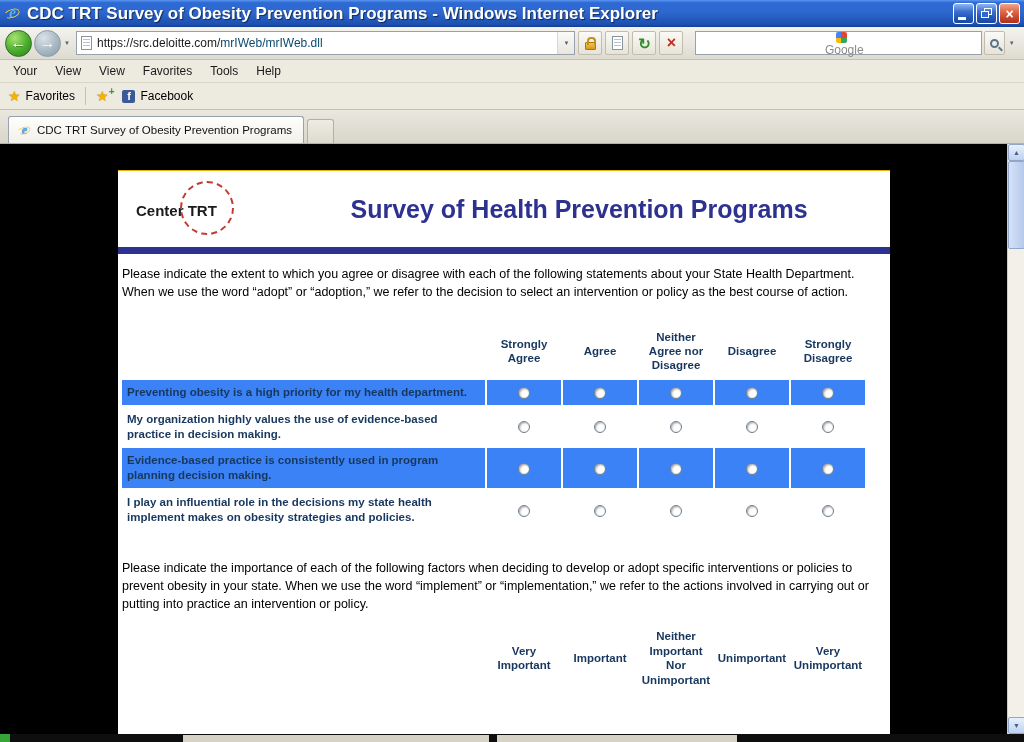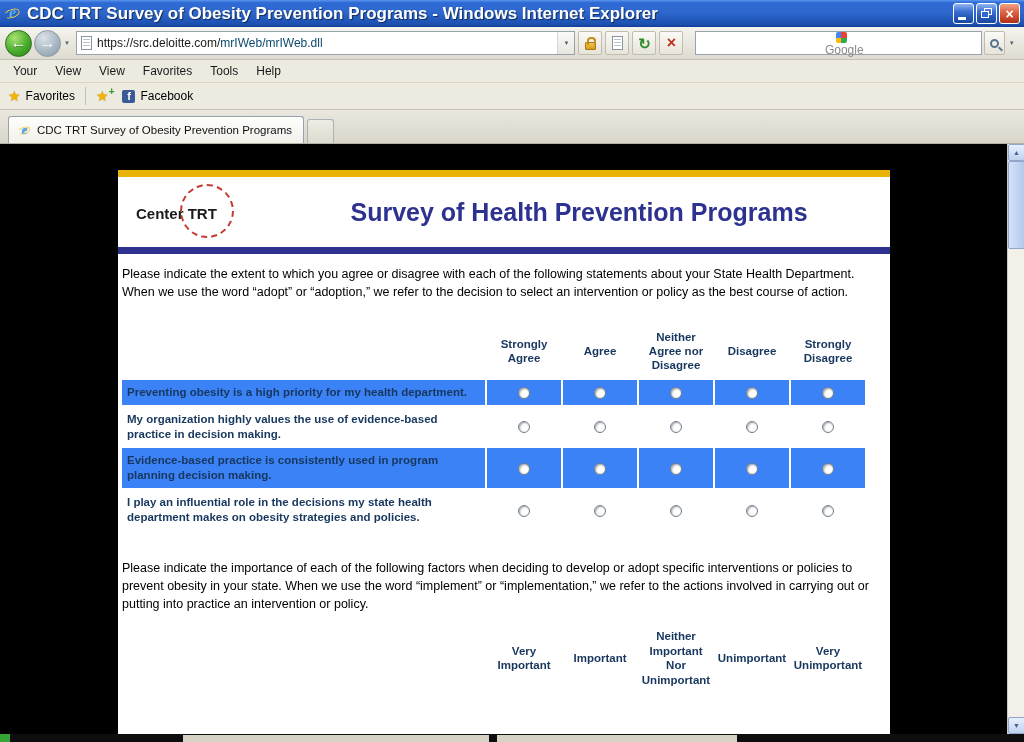--- a/index.html
+++ b/index.html
@@ -99,21 +99,21 @@
   .tab-active .ie-icon { transform:scale(.8); margin-right:4px; }
   .tab-title { white-space:nowrap; overflow:hidden; }
   .tab-stub { width:27px; height:24px; margin-left:3px; background:linear-gradient(180deg,#EEECE3,#DDDACE);
             border:1px solid #AAB0B8; border-bottom:none; border-radius:3px 3px 0 0; }
 
   
   .content { position:relative; flex:0 0 590px; height:590px; background:#000; overflow:hidden; }
   .webpage { position:absolute; left:118px; top:26px; width:772px; height:564px;
             background:#fff; overflow:hidden; padding:0 8px 0 4px; }
 
-  .banner { height:84px; border-top:7px solid #eab308; border-bottom:7px solid #2D3190;
+  .banner { height:84px; border-top:1px solid #eab308; border-bottom:7px solid #2D3190;
             background:#fff; display:flex; align-items:center; margin:0 -8px 0 -4px; padding:0 10px; }
   .logo-trt { position:relative; width:150px; height:70px; flex:0 0 150px; }
   .trt-circle { position:absolute; left:52px; top:7px; width:54px; height:54px;
             border:2px dashed #C23B33; border-radius:50%; }
   .trt-text { position:absolute; left:8px; top:28px; font-weight:bold; font-size:15px; color:#1A1A1A; }
   .banner-title { flex:1; text-align:center; color:#2D3190; font-weight:bold; font-size:25px; }
   .deloitte { width:165px; flex:0 0 165px; text-align:left; font-weight:bold; font-size:27px;
             color:#101B5E; letter-spacing:-0.5px; }
   .deloitte-dot { color:#81BC00; }
 
@@ -297,21 +297,21 @@
           </tr>
           <tr class="alt">
             <td class="stmt">Evidence-based practice is consistently used in program planning decision making.</td>
             <td class="opt"><span class="radio"></span></td>
             <td class="opt"><span class="radio"></span></td>
             <td class="opt"><span class="radio"></span></td>
             <td class="opt"><span class="radio"></span></td>
             <td class="opt"><span class="radio"></span></td>
           </tr>
           <tr>
-            <td class="stmt">I play an influential role in the decisions my state health department makes on obesity strategies and policies.</td>
+            <td class="stmt">I play an influential role in the decisions my state health implement makes on obesity strategies and policies.</td>
             <td class="opt"><span class="radio"></span></td>
             <td class="opt"><span class="radio"></span></td>
             <td class="opt"><span class="radio"></span></td>
             <td class="opt"><span class="radio"></span></td>
             <td class="opt"><span class="radio"></span></td>
           </tr>
         </tbody>
       </table>
 
       <div class="intro intro2">Please indicate the importance of each of the following factors when deciding to develop or adopt specific interventions or policies to prevent obesity in your state. When we use the word “implement” or “implementation,” we refer to the actions involved in carrying out or putting into practice an intervention or policy.</div>

